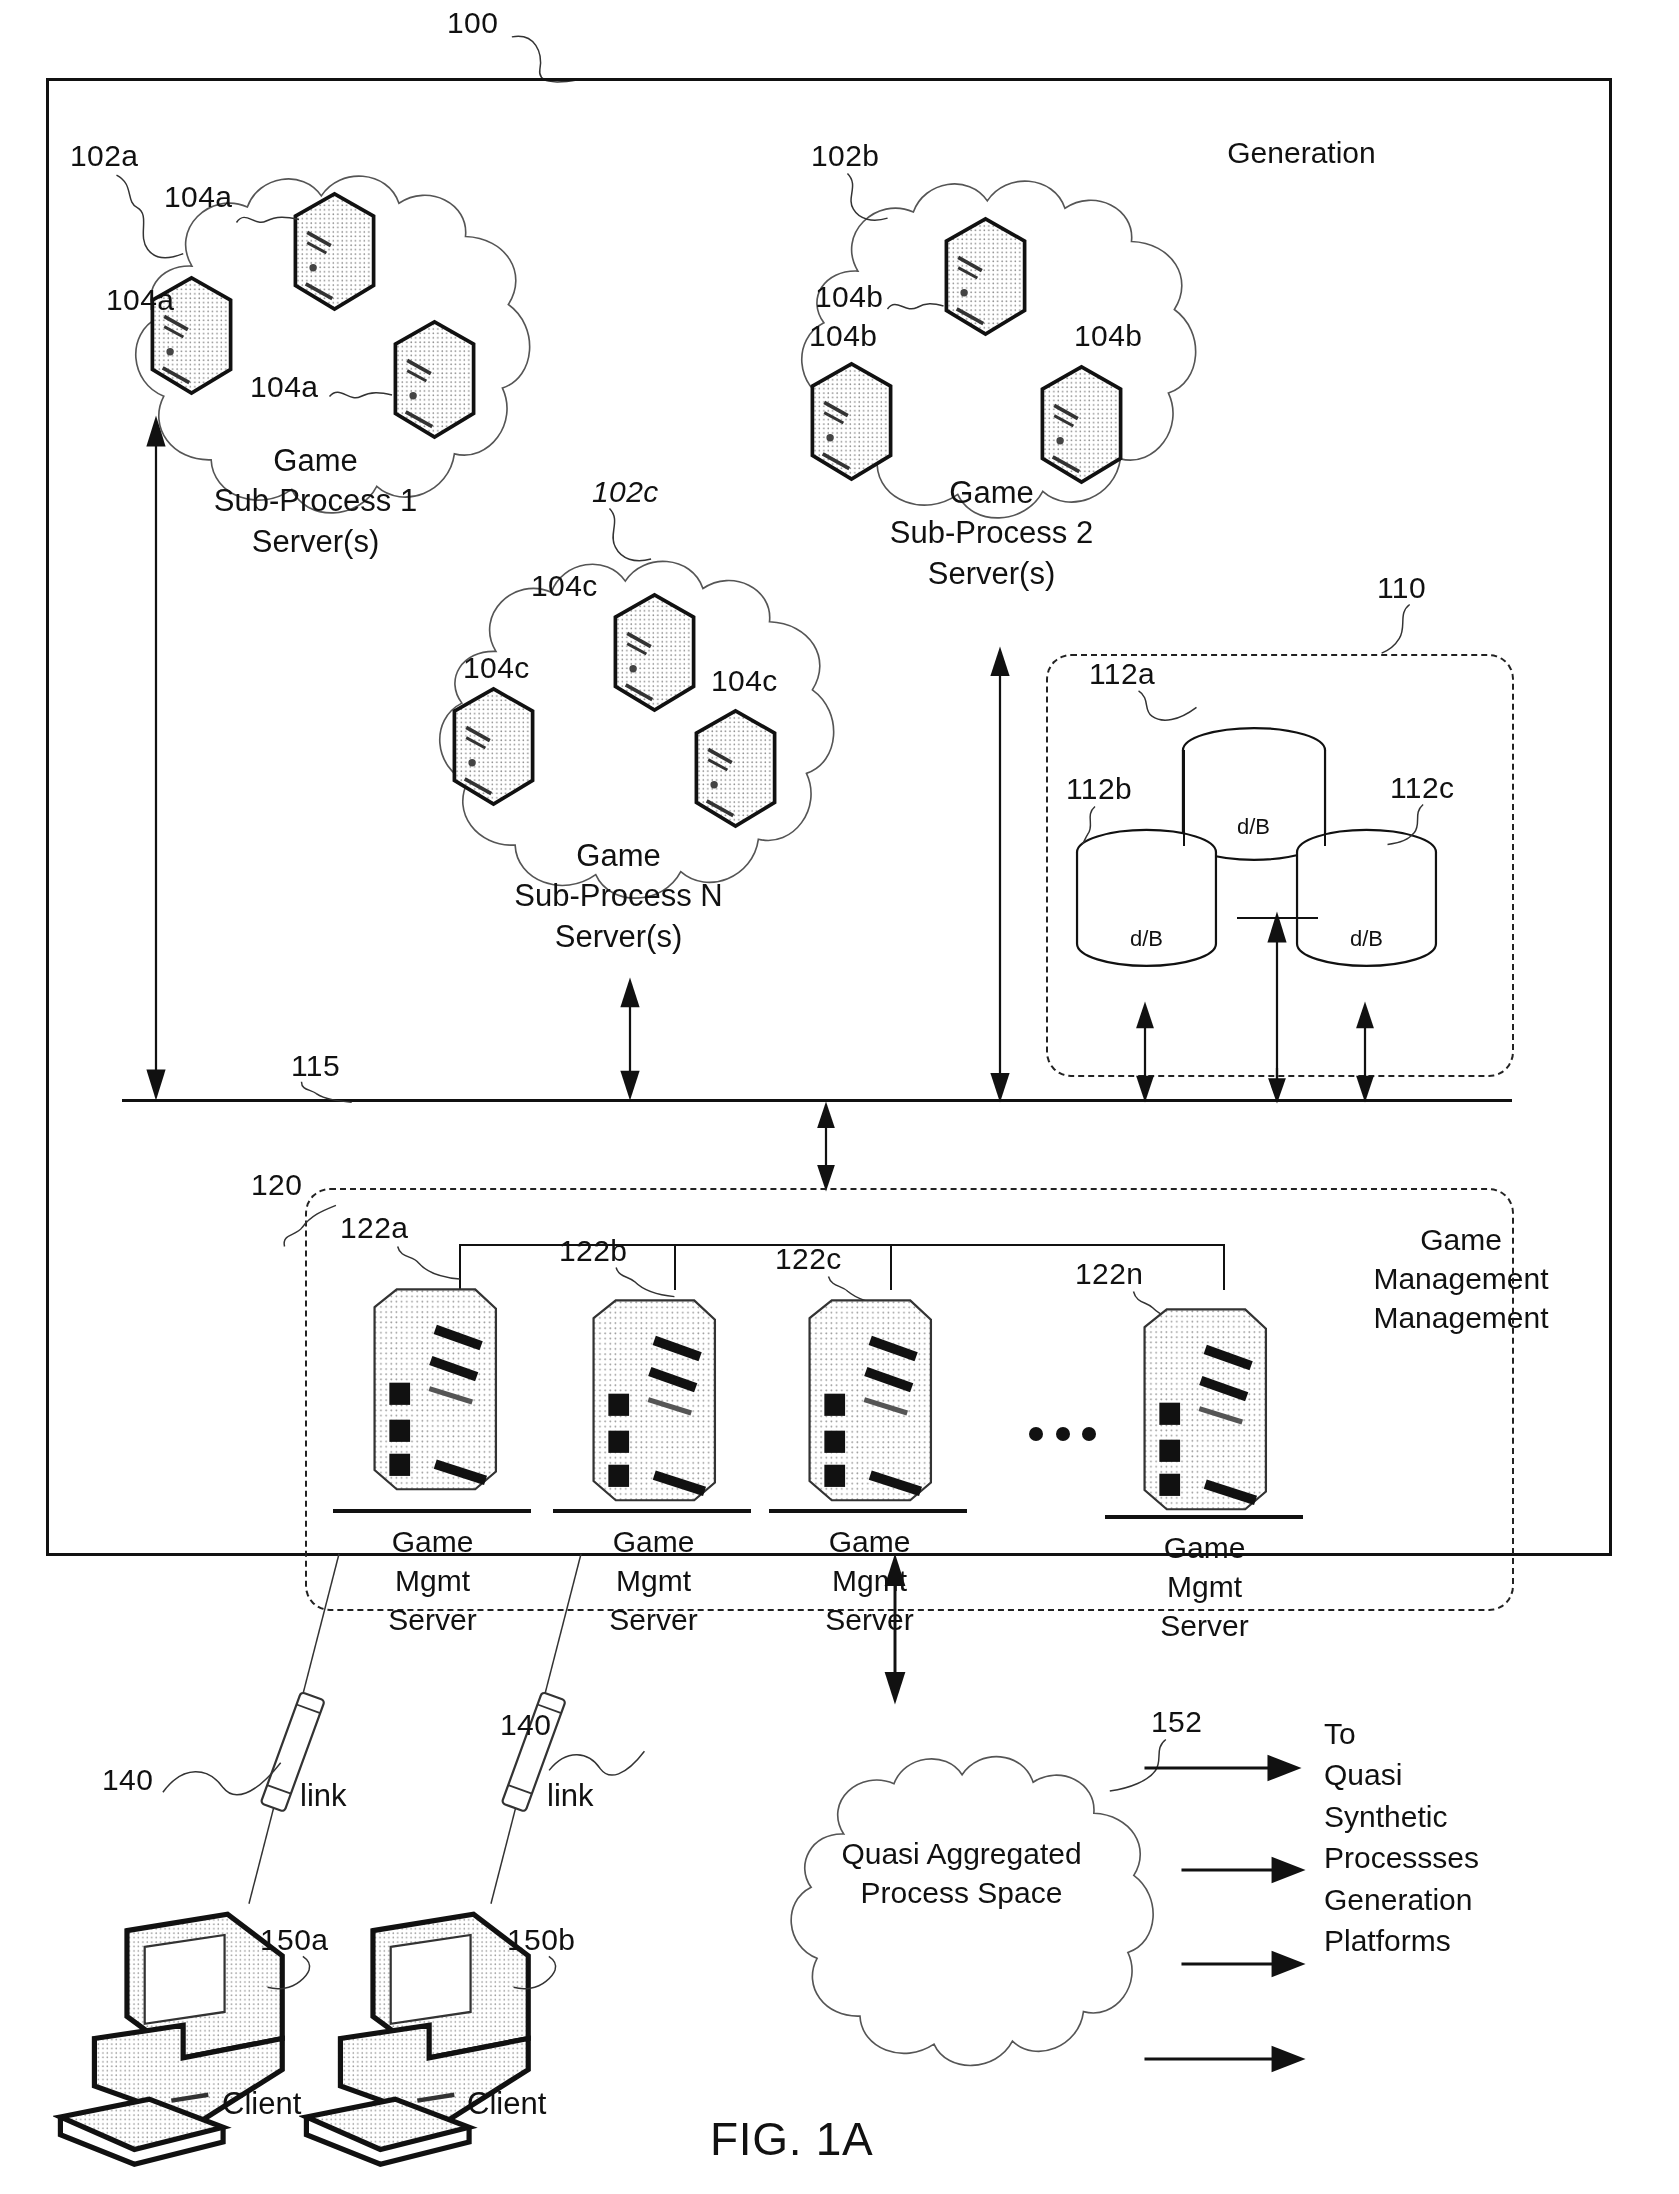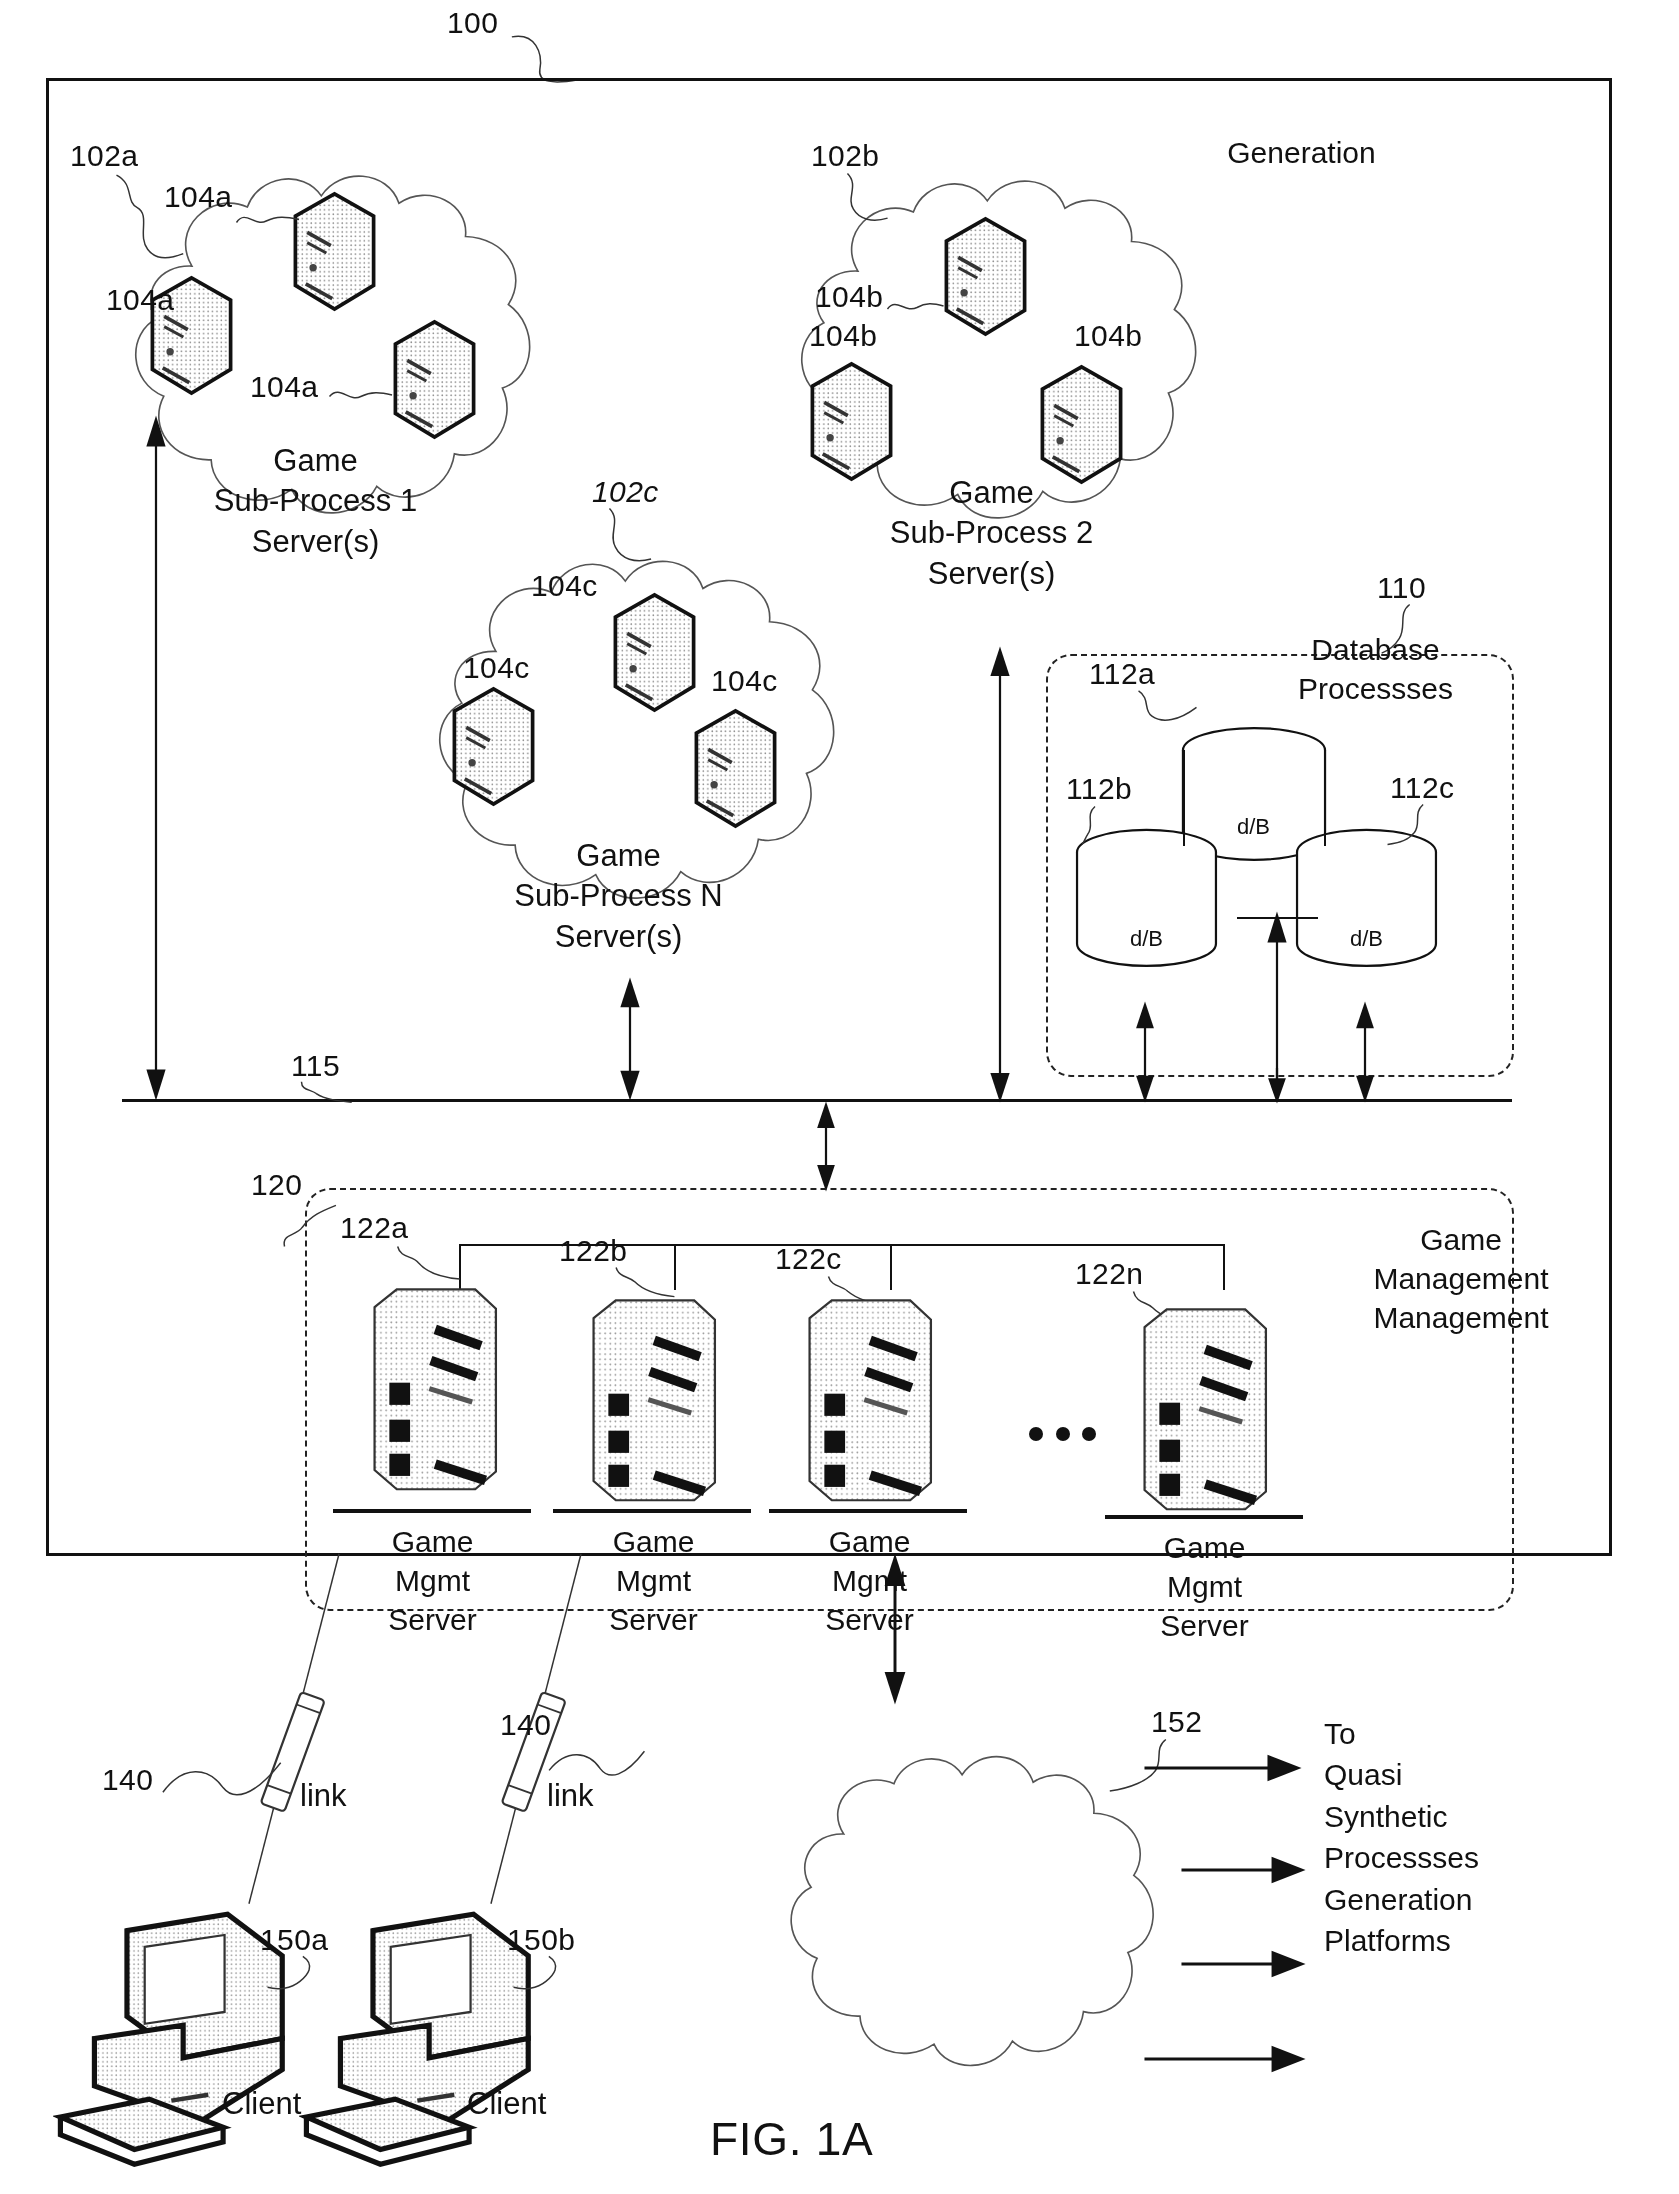--- a/index.html
+++ b/index.html
@@ -347,24 +347,20 @@
   </div>
 
   <div class="dashed-box" style="left:1046px;top:654px;width:464px;height:419px;"></div>
   <div class="ref" style="left:1377px;top:571px;">110</div>
   <div class="lead" style="left:1380px;top:603px;">
     <svg width="49" height="56" viewBox="0 0 66 76">
         <path d="M40,2 C24,14 36,32 26,48 C20,58 12,64 2,68"></path>
       </svg>
   </div>
 
-  <div class="lbl" style="left:1250px;top:630px;width:251px;text-align:center;">
-    <div>Database</div>
-    <div>Processses</div>
-  </div>
 
   <div class="db" style="left:1180px;top:725px;">
     <svg width="148" height="163" viewBox="0 0 200 220">
       <ellipse cx="100" cy="34" rx="96" ry="30" fill="#fff" stroke="#111" stroke-width="3"></ellipse>
       <path d="M4,34 L4,152 A96,30 0 0 0 196,152 L196,34" fill="#fff" stroke="#111" stroke-width="3"></path>
     </svg>
   </div>
   <div class="dblabel" style="left:1237px;top:814px;font-size:22px;">d/B</div>
   <div class="ref" style="left:1089px;top:657px;">112a</div>
   <div class="lead" style="left:1137px;top:688px;">
@@ -744,20 +740,24 @@
         C74,192 96,148 140,150 Z"></path>
     </svg>
   </div>
   <div class="ref" style="left:1151px;top:1705px;">152</div>
   <div class="lead" style="left:1108px;top:1738px;">
     <svg width="67" height="59" viewBox="0 0 90 80">
         <path d="M78,2 C62,14 74,30 64,44 C54,58 30,68 2,72"></path>
       </svg>
   </div>
 
+  <div class="lbl" style="left:769px;top:1834px;width:385px;text-align:center;">
+    <div>Quasi Aggregated</div>
+    <div>Process Space</div>
+  </div>
 
   <div class="arrowsvg" style="left:1143px;top:1753px;">
     <svg width="163" height="30" viewBox="0 0 220 40">
       <line x1="2" y1="20" x2="174" y2="20" stroke="#111" stroke-width="4"></line>
       <polygon points="214,20 168,38 168,2" fill="#111"></polygon>
     </svg>
   </div>
   <div class="arrowsvg" style="left:1180px;top:1855px;">
     <svg width="130" height="30" viewBox="0 0 176 40">
       <line x1="2" y1="20" x2="130" y2="20" stroke="#111" stroke-width="4"></line>

